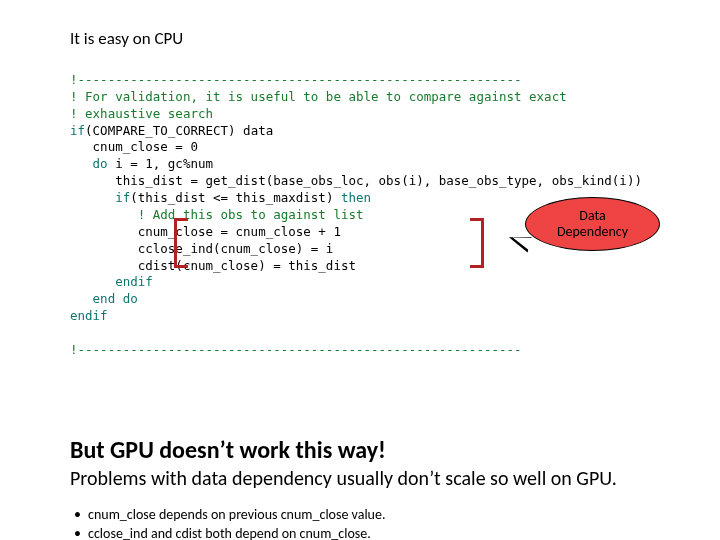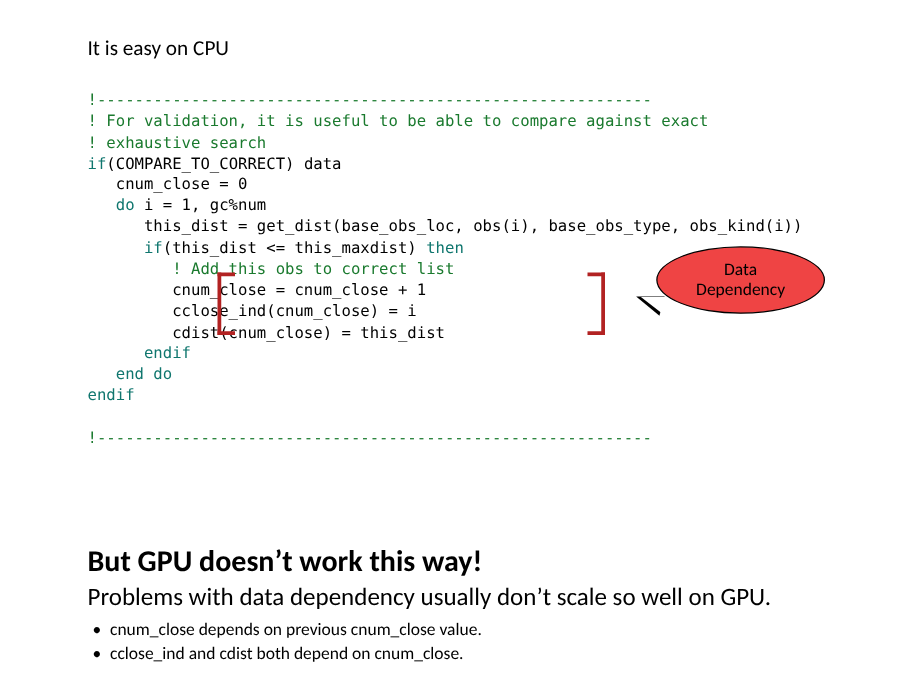--- a/index.html
+++ b/index.html
@@ -91,21 +91,21 @@
   }
   .subtitle {
     font-size: 24px;
     font-weight: 700;
     margin-top: 26px;
     margin-bottom: 2px;
   }
   .body-text {
     font-size: 20px;
     line-height: 1.2;
-    margin-bottom: 5px;
+    margin-bottom: 16px;
   }
   .bullets {
     list-style: none;
     padding-left: 18px;
     font-size: 14px;
     line-height: 1.35;
   }
   .bullets li::before {
     content: "•";
     display: inline-block;
@@ -120,21 +120,21 @@
 
 <div class="code-block">
 <span class="c-comment">!-----------------------------------------------------------</span>
 <span class="c-comment">! For validation, it is useful to be able to compare against exact</span>
 <span class="c-comment">! exhaustive search</span>
 <span><span class="c-keyword">if</span><span>(</span><span class="c-bold">COMPARE_TO_CORRECT</span><span>) data</span></span>
 <span>   cnum_close = 0</span>
 <span><span class="c-keyword">   do</span><span> i = 1, gc%num</span></span>
 <span>      this_dist = get_dist(base_obs_loc, obs(i), base_obs_type, obs_kind(i))</span>
 <span><span class="c-keyword">      if</span><span>(this_dist &lt;= this_maxdist) </span><span class="c-keyword">then</span></span>
-<span class="c-comment">         ! Add this obs to correct list</span>
+<span class="c-comment">         ! Add this obs to against list</span>
 <span>         cnum_close = cnum_close + 1</span>
 <span>         cclose_ind(cnum_close) = i</span>
 <span>         cdist(cnum_close) = this_dist</span>
 <span class="c-keyword">      endif</span>
 <span class="c-keyword">   end do</span>
 <span class="c-keyword">endif</span>
 <span></span>
 <span class="c-comment">!-----------------------------------------------------------</span>
 <div class="bracket-left"></div>
 <div class="bracket-right"></div>

